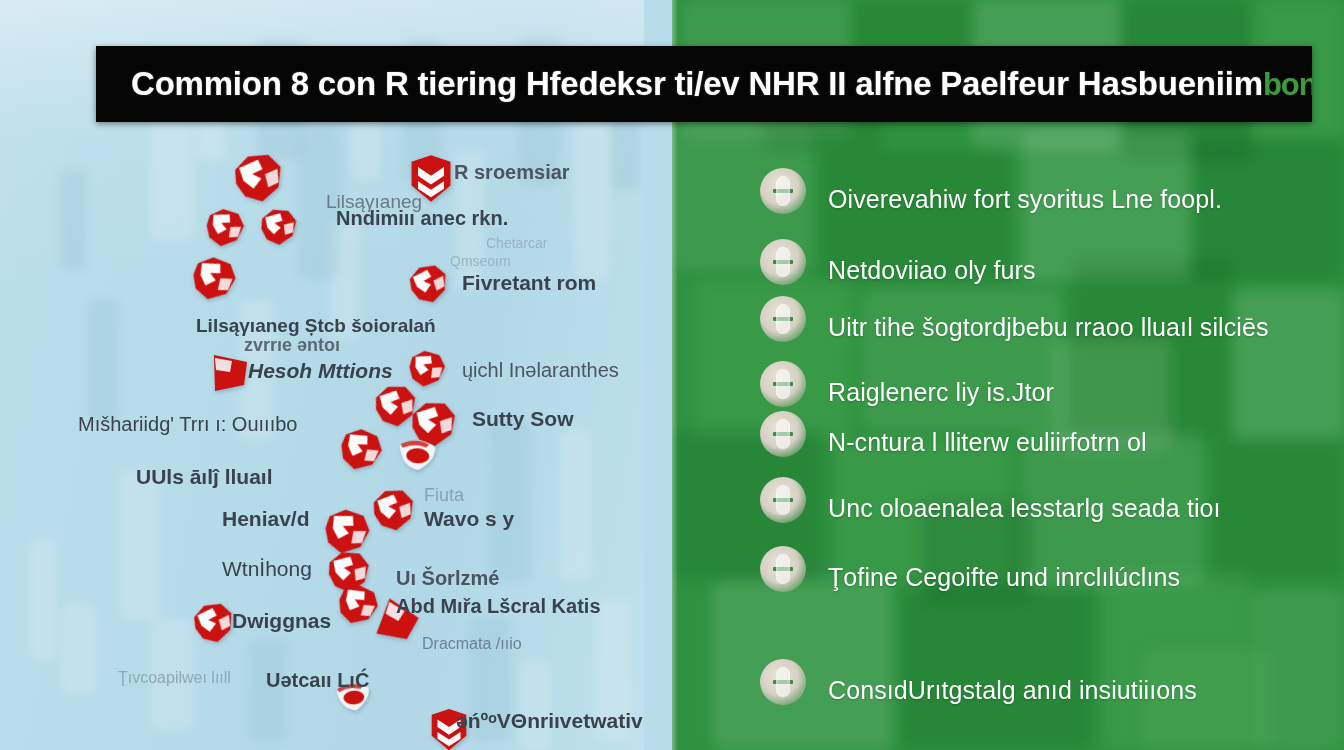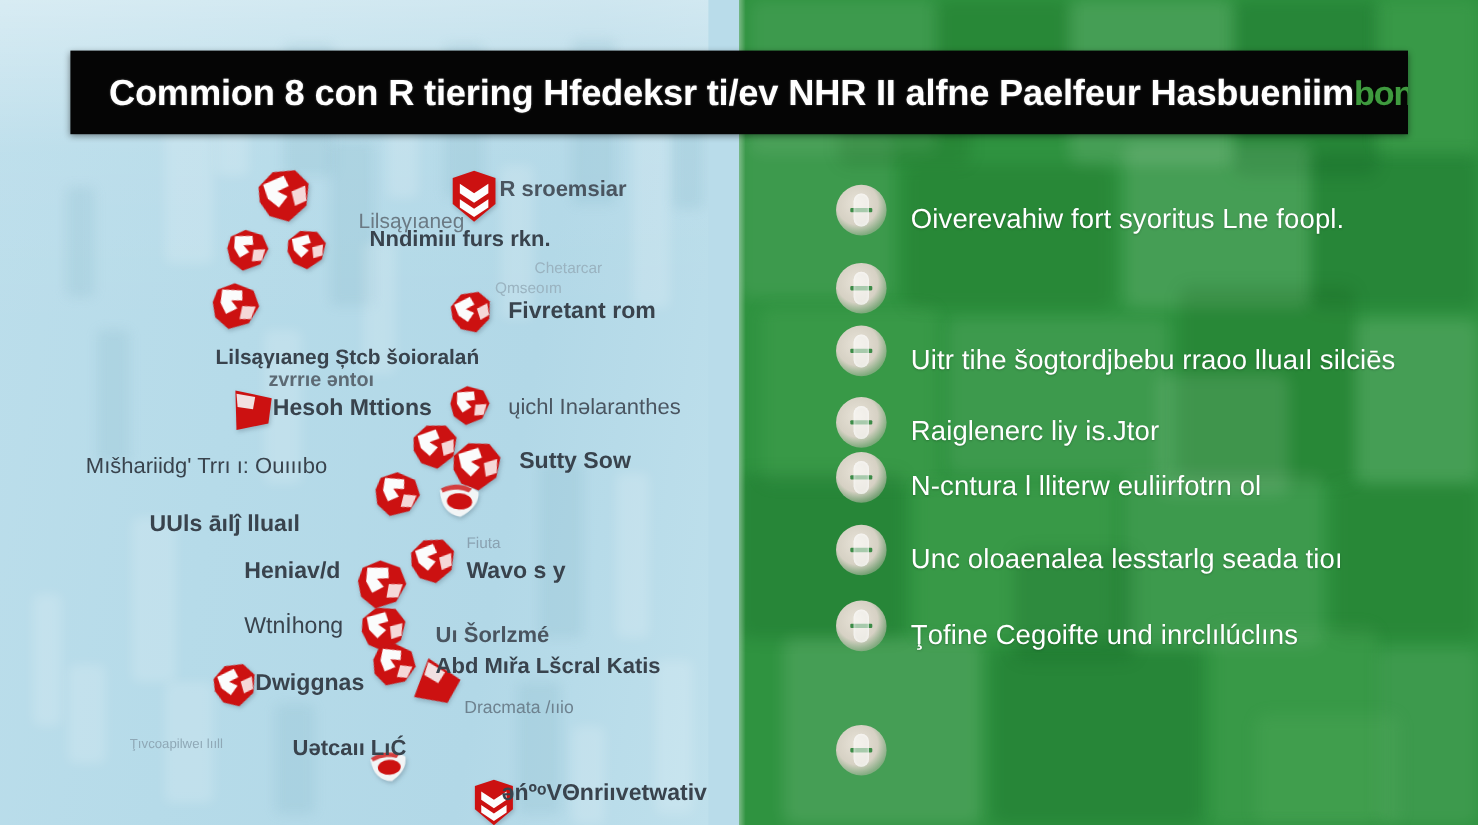--- a/index.html
+++ b/index.html
@@ -317,40 +317,40 @@
           <svg width="50" height="40" viewBox="0 0 100 100">
             <path d="M10 34 Q50 6 90 32 Q94 62 56 86 Q16 82 10 34 Z" fill="#f2f5f6"></path>
             <ellipse cx="52" cy="54" rx="26" ry="17" fill="#cc1111"></ellipse>
             <path d="M12 30 Q46 12 76 26 L70 34 Q44 24 16 38 Z" fill="#cc1111" opacity=".8"></path>
           </svg>
         </span>
       </div>
     <div id="maplabels-layer">
         <div class="maplabel" style="left: 454px; top: 162px; font-size: 20px; color: rgb(74, 85, 96); font-weight: bold;">R sroemsiar</div>
         <div class="maplabel" style="left: 326px; top: 192px; font-size: 19px; color: rgb(107, 122, 132); font-weight: normal;">Lilsąγıaneg</div>
-        <div class="maplabel" style="left: 336px; top: 208px; font-size: 20px; color: rgb(57, 67, 77); font-weight: bold;">Nndimiıı furs rkn.</div>
+        <div class="maplabel" style="left: 336px; top: 208px; font-size: 20px; color: rgb(57, 67, 77); font-weight: bold;">Nndimiıı anec rkn.</div>
         <div class="maplabel" style="left: 486px; top: 236px; font-size: 14px; color: rgb(154, 179, 192); font-weight: normal;">Chetarcar</div>
         <div class="maplabel" style="left: 450px; top: 254px; font-size: 14px; color: rgb(154, 179, 192); font-weight: normal;">Qmseoım</div>
         <div class="maplabel" style="left: 462px; top: 272px; font-size: 21px; color: rgb(57, 67, 77); font-weight: bold;">Fivretant rom</div>
         <div class="maplabel" style="left: 196px; top: 316px; font-size: 19px; color: rgb(57, 67, 77); font-weight: bold;">Lilsąγıaneg Ștcb šoioralań</div>
         <div class="maplabel" style="left: 244px; top: 336px; font-size: 18px; color: rgb(93, 106, 116); font-weight: bold;">zvrrıe əntoı</div>
-        <div class="maplabel" style="left: 248px; top: 360px; font-size: 21px; color: rgb(57, 67, 77); font-weight: bold;">Hesoh Mttions</div>
+        <div class="maplabel" style="left: 248px; top: 360px; font-size: 21px; color: rgb(57, 67, 77); font-weight: bold; font-style: italic;">Hesoh Mttions</div>
         <div class="maplabel" style="left: 462px; top: 360px; font-size: 20px; color: rgb(74, 85, 96); font-weight: normal;">ųichl Inəlaranthes</div>
         <div class="maplabel" style="left: 472px; top: 408px; font-size: 21px; color: rgb(57, 67, 77); font-weight: bold;">Sutty Sow</div>
         <div class="maplabel" style="left: 78px; top: 414px; font-size: 20px; color: rgb(57, 67, 77); font-weight: normal;">Mıšhariidg' Trrı ı: Ouıııbo</div>
         <div class="maplabel" style="left: 136px; top: 466px; font-size: 21px; color: rgb(57, 67, 77); font-weight: bold;">UUls āılĵ lluaıl</div>
-        <div class="maplabel" style="left: 424px; top: 486px; font-size: 14px; color: rgb(138, 162, 177); font-weight: normal; text-align: center;">Fiuta</div>
+        <div class="maplabel" style="left: 424px; top: 486px; font-size: 18px; color: rgb(138, 162, 177); font-weight: normal; text-align: center;">Fiuta</div>
         <div class="maplabel" style="left: 222px; top: 508px; font-size: 21px; color: rgb(57, 67, 77); font-weight: bold;">Heniav/d</div>
         <div class="maplabel" style="left: 424px; top: 508px; font-size: 21px; color: rgb(57, 67, 77); font-weight: bold;">Wavo s y</div>
         <div class="maplabel" style="left: 222px; top: 558px; font-size: 21px; color: rgb(57, 67, 77); font-weight: normal;">Wtnİhong</div>
         <div class="maplabel" style="left: 396px; top: 568px; font-size: 20px; color: rgb(74, 85, 96); font-weight: bold;">Uı Šorlzmé</div>
         <div class="maplabel" style="left: 396px; top: 596px; font-size: 20px; color: rgb(57, 67, 77); font-weight: bold;">Abd Mıřa Lšcral Katis</div>
         <div class="maplabel" style="left: 232px; top: 610px; font-size: 21px; color: rgb(57, 67, 77); font-weight: bold;">Dwiggnas</div>
         <div class="maplabel" style="left: 422px; top: 636px; font-size: 16px; color: rgb(110, 130, 143); font-weight: normal;">Dracmata /ııio</div>
-        <div class="maplabel" style="left: 118px; top: 670px; font-size: 12px; color: rgb(143, 168, 182); font-weight: normal;">Ţıvcoapilweı lııll</div>
+        <div class="maplabel" style="left: 118px; top: 670px; font-size: 16px; color: rgb(143, 168, 182); font-weight: normal;">Ţıvcoapilweı lııll</div>
         <div class="maplabel" style="left: 266px; top: 670px; font-size: 20px; color: rgb(57, 67, 77); font-weight: bold;">Uətcaıı LıĆ</div>
         <div class="maplabel" style="left: 456px; top: 710px; font-size: 21px; color: rgb(57, 67, 77); font-weight: bold;">əńºᵒVΘnriıvetwativ</div>
       </div>
   </div>
 
   <div id="right-panel" style="background-color: rgb(47, 147, 64);">
     <div id="gpatches">
         <div class="gpatch" style="left: 10px; top: 0px; width: 170px; height: 140px; background: rgba(255, 255, 255, 0.07);"></div>
         <div class="gpatch" style="left: 180px; top: 0px; width: 120px; height: 120px; background: rgba(0, 60, 0, 0.13);"></div>
         <div class="gpatch" style="left: 300px; top: 0px; width: 150px; height: 150px; background: rgba(255, 255, 255, 0.11);"></div>
@@ -378,20 +378,21 @@
         <div class="gpatch" style="left: 470px; top: 650px; width: 130px; height: 100px; background: rgba(120, 200, 120, 0.12);"></div>
       </div>
     <div class="edge-light"></div>
     <div id="bullet-list">
         <div class="bullet-row" style="top: 12px;">
           <span class="bullet-icon"></span>
           <span class="bullet-text">Oiverevahiw fort syoritus Lne foopl.</span>
         </div>
         <div class="bullet-row" style="top: 83px;">
           <span class="bullet-icon"></span>
+          <span class="bullet-text">Netdoviiao oly  furs</span>
         </div>
         <div class="bullet-row" style="top: 140px;">
           <span class="bullet-icon"></span>
           <span class="bullet-text">Uitr tihe šogtordjbebu rraoo lluaıl silciēs</span>
         </div>
         <div class="bullet-row" style="top: 205px;">
           <span class="bullet-icon"></span>
           <span class="bullet-text">Raiglenerc liy is.Jtor</span>
         </div>
         <div class="bullet-row" style="top: 255px;">
@@ -401,23 +402,24 @@
         <div class="bullet-row" style="top: 321px;">
           <span class="bullet-icon"></span>
           <span class="bullet-text">Unc oloaenalea lesstarlg seada tioı</span>
         </div>
         <div class="bullet-row" style="top: 390px;">
           <span class="bullet-icon"></span>
           <span class="bullet-text">Ţofine Cegoifte und inrclılúclıns</span>
         </div>
         <div class="bullet-row" style="top: 503px;">
           <span class="bullet-icon"></span>
+          <span class="bullet-text">ConsıdUrıtgstalg anıd insiutiiıons</span>
         </div>
       </div>
   </div>
 
-  <div id="title-bar" style="background: rgb(5, 5, 5);">
+  <div id="title-bar" style="background: rgb(5, 5, 5); margin-left: 32px;">
     <div id="title-text" style="color: rgb(255, 255, 255);">
       <span>Commion 8 con R tiering Hfedeksr ti/ev NHR II alfne Paelfeur Hasbueniim</span><span id="title-accent" style="color: rgb(63, 154, 63);">bon</span>
     </div>
   </div>
 
 </div>
 
 </body></html>

